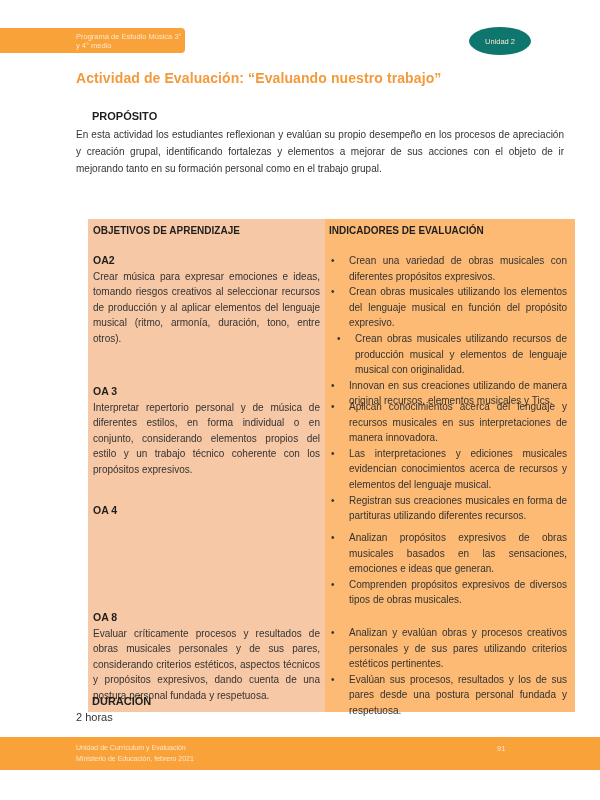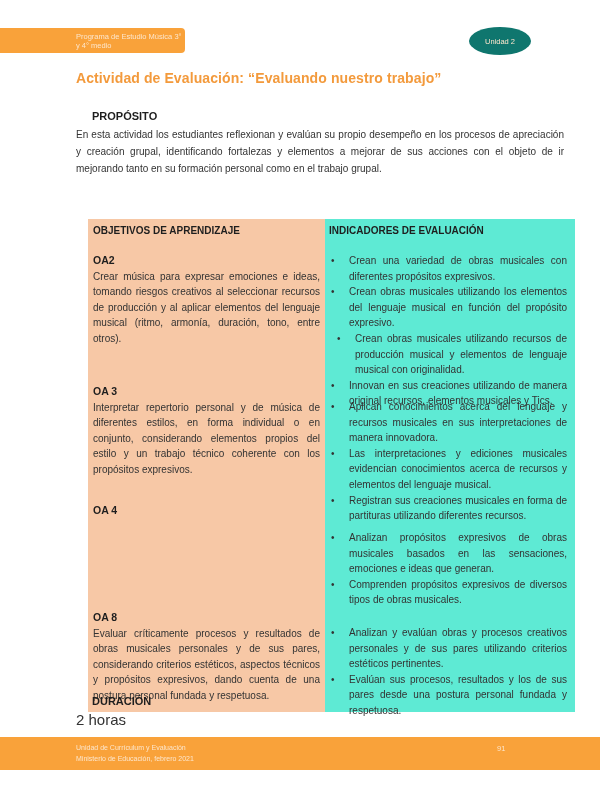--- a/index.html
+++ b/index.html
@@ -37,37 +37,37 @@
     .table {
       position:absolute; left:88px; top:186px; width:487px; height:493px;
       display:flex;
       margin-top:33px;
     }
     .col-left {
       width:237px; background:#f7c8a6; padding:4px 5px 0 5px; box-sizing:border-box;
       font-size:10px; line-height:15.6px; color:#333;
     }
     .col-right {
-      flex:1; background:#5eead4; padding:4px 4px 0 4px; box-sizing:border-box;
+      flex:1; background:#fdba74; padding:4px 4px 0 4px; box-sizing:border-box;
       font-size:10px; line-height:15.6px; color:#333;
     }
     .col-head { font-weight:bold; color:#1e1e1e; font-size:10px; }
     .oa-block { position:absolute; left:5px; width:227px; }
     .oa-title { font-weight:bold; color:#1e1e1e; font-size:10.5px; }
     .oa-text { text-align:justify; }
     .col-left, .col-right { position:relative; }
     .ind-list { position:absolute; left:4px; width:238px; margin:0; padding:0; list-style:none; }
     .ind-item { position:relative; padding-left:20px; text-align:justify; }
     .ind-item .bullet {
       position:absolute; left:2px; top:0; font-size:10px;
     }
     .ind-item.indent { padding-left:26px; }
     .ind-item.indent .bullet { left:8px; }
     .duration-text {
-      position:absolute; left:76px; top:711px; font-size:15px; color:#333;
+      position:absolute; left:76px; top:711px; font-size:11px; color:#333;
     }
     .footer-bar {
       position:absolute; left:0; top:737px; width:600px; height:33px;
       background:#f9a23a;
     }
     .footer-line1, .footer-line2 {
       position:absolute; left:76px; color:#fde6cc; font-size:7px;
     }
     .footer-line1 { top:7px; }
     .footer-line2 { top:18px; }

